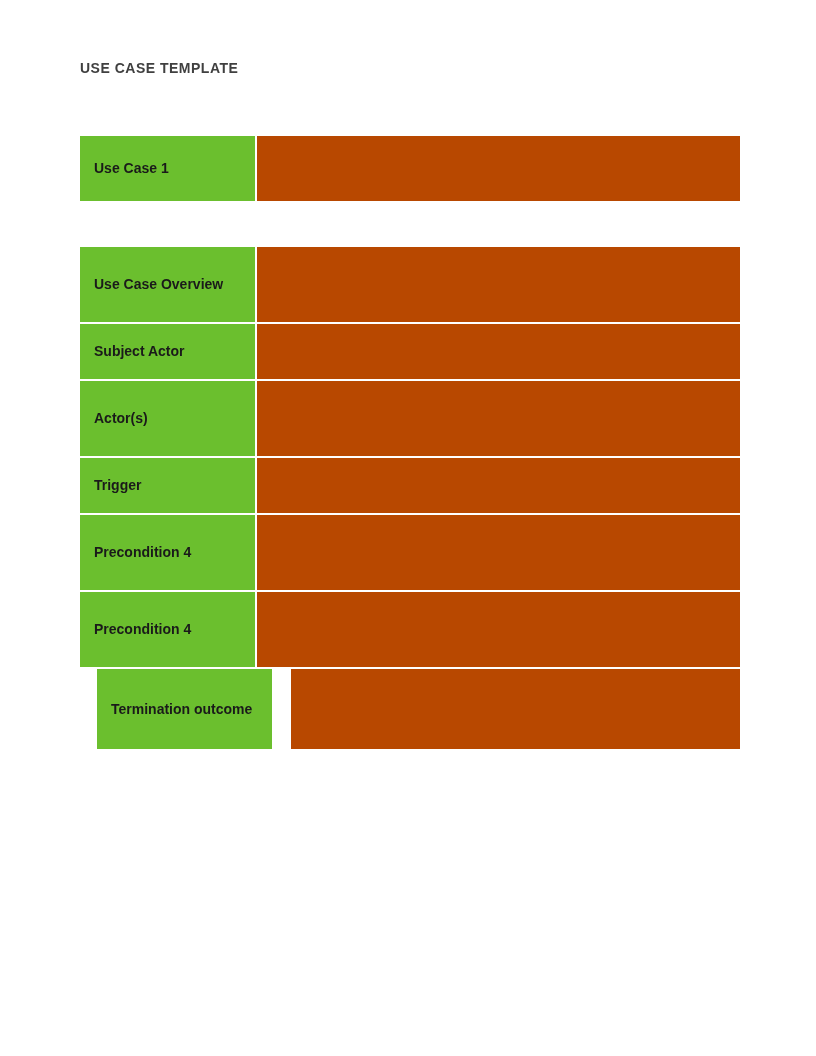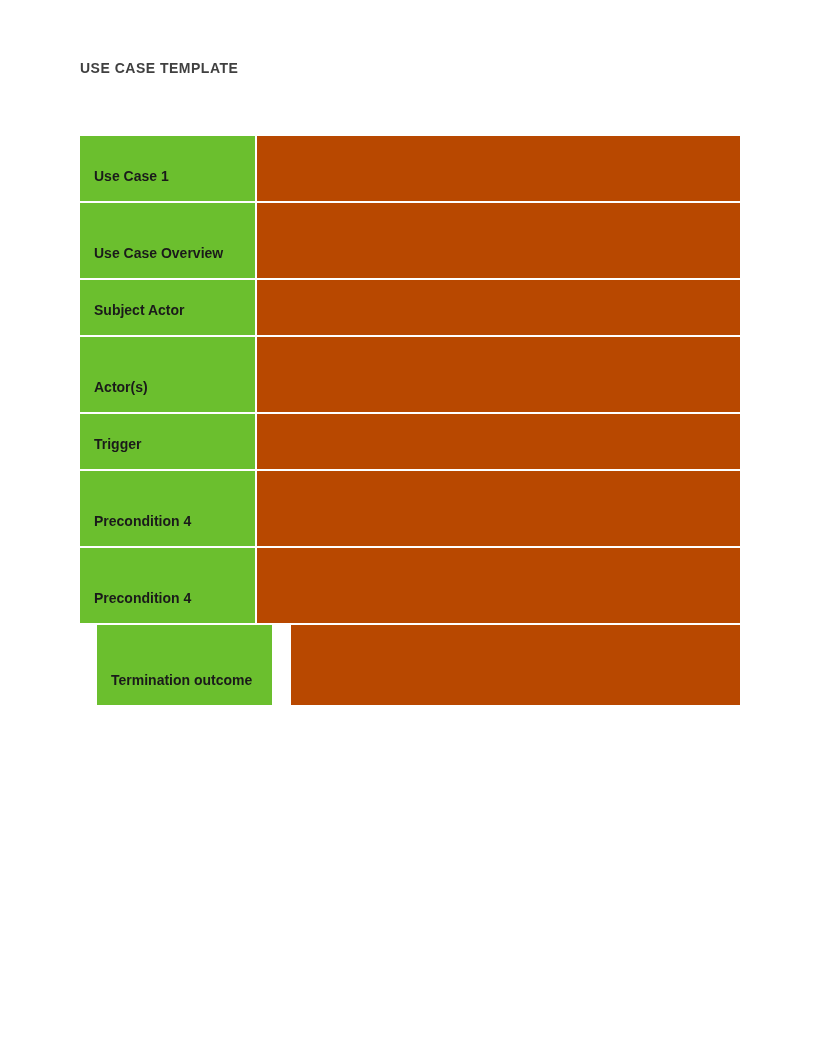--- a/index.html
+++ b/index.html
@@ -46,21 +46,21 @@
 
     .label-cell {
       width: 175px;
       min-width: 175px;
       background-color: #6bbf2e;
       padding: 16px 14px;
       font-size: 14px;
       font-weight: bold;
       color: #1a1a1a;
       display: flex;
-      align-items: flex-end;
+      align-items: center;
       line-height: 1.3;
     }
 
     .value-cell {
       flex: 1;
       background-color: #b84800;
       padding: 16px 14px;
       border-left: 2px solid #ffffff;
       min-height: 55px;
     }
@@ -69,20 +69,21 @@
       min-height: 65px;
     }
 
     .row-actor .value-cell {
       min-height: 55px;
     }
 
     .row-overview .label-cell,
     .row-overview .value-cell {
       min-height: 75px;
+      margin-top: 44px;
     }
 
     .row-subject .value-cell {
       min-height: 55px;
     }
 
     .row-actors .label-cell,
     .row-actors .value-cell {
       min-height: 75px;
     }

